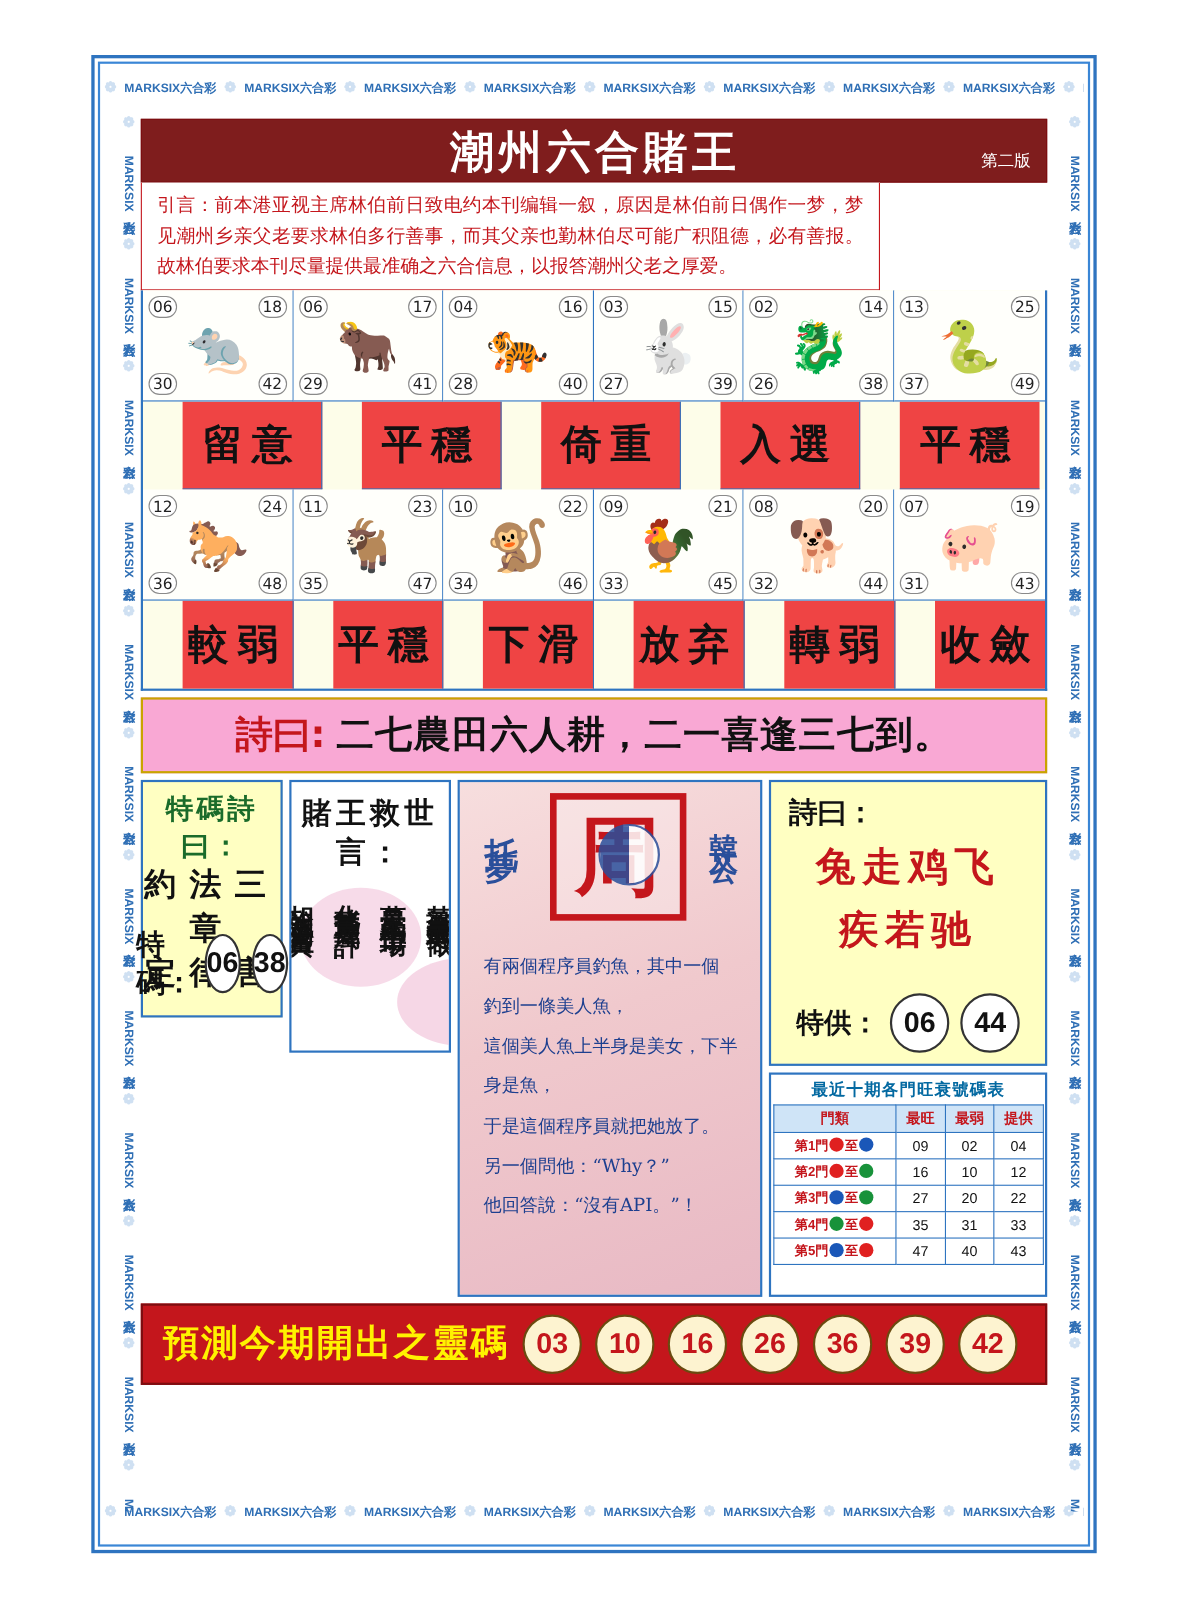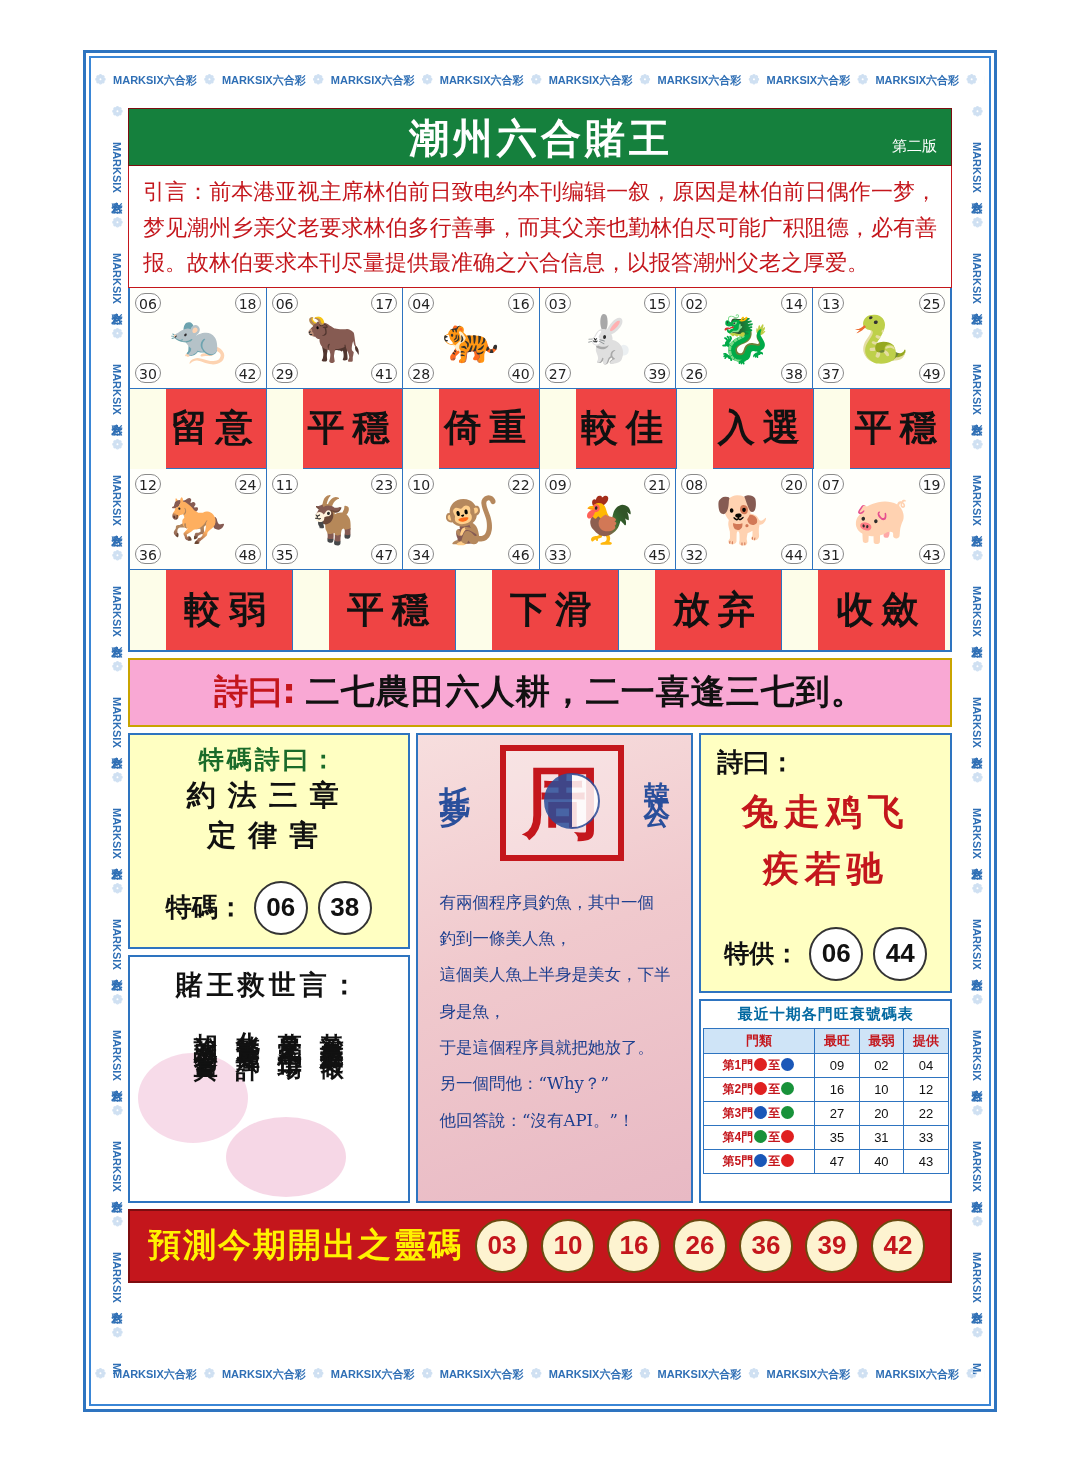--- a/index.html
+++ b/index.html
@@ -49,38 +49,38 @@
   .band-right{left:955px;top:104px;}
   .band-side .cell{display:inline-block;height:96px;width:30px;text-align:center;}
 
   .content{
     position:absolute;left:128px;top:108px;width:824px;height:1254px;
   }
 
   
   .title-bar{
     position:relative;width:824px;height:58px;
-    background:#15803d;
+    background:#7f1d1d;
     border:1px solid #7d0d10;
     box-sizing:border-box;
   }
   .title-bar .title{
     position:absolute;left:0;top:2px;width:824px;text-align:center;
     color:#ffffff;font-size:40px;font-weight:bold;letter-spacing:4px;
     font-family:"DejaVu Sans",sans-serif;
   }
   .title-bar .edition{
     position:absolute;right:14px;top:28px;color:#ffffff;font-size:15px;
   }
   
   .intro{
-    position:relative;width:824px;min-height:96px;
+    position:relative;width:672px;min-height:96px;
     background:#ffffff;border:1px solid #c4161c;border-top:none;
     box-sizing:border-box;padding:8px 14px 6px 14px;
-    color:#c4161c;font-size:22px;line-height:1.62;
+    color:#c4161c;font-size:17px;line-height:1.62;
     text-align:justify;
     font-family:"DejaVu Sans",sans-serif;
   }
 
   
   .zgrid{
     position:relative;width:824px;
     border:2px solid #2e74c0;border-top:none;
     box-sizing:border-box;
     background:#fdfde9;
@@ -132,21 +132,21 @@
   .poem-bar .lbl{color:#c4161c;font-size:34px;font-weight:bold;margin-right:10px;
     font-family:"DejaVu Sans",sans-serif;}
   .poem-bar .txt{color:#111;font-size:34px;font-weight:bold;letter-spacing:1px;
     font-family:"DejaVu Sans",sans-serif;}
 
   
   .mid{
     position:relative;width:824px;height:470px;margin-top:6px;
     display:flex;gap:6px;
   }
-  .col-left{width:292px;display:flex;flex-direction:column;gap:6px;}
+  .col-left{width:292px;display:flex;flex-direction:row;gap:6px;}
   .col-mid{width:288px;}
   .col-right{width:262px;display:flex;flex-direction:column;gap:6px;}
 
   .box-y{
     background:#ffffc2;border:2px solid #2e74c0;box-sizing:border-box;
   }
   .special-poem{height:216px;position:relative;padding-top:8px;}
   .special-poem .hd{
     text-align:center;color:#1a6b2a;font-size:25px;font-weight:bold;letter-spacing:3px;
     font-family:"DejaVu Sans",sans-serif;
@@ -348,21 +348,20 @@
             <span class="num n-tr">25</span>
             <span class="num n-bl">37</span>
             <span class="num n-br">49</span>
             <span class="animal">🐍</span>
           </div>
         </div>
       <div class="zrow wrow" id="wrow1">
           <div class="wcell">留意</div>
           <div class="wcell">平穩</div>
           <div class="wcell">倚重</div>
-          <div class="wcell">較佳</div>
           <div class="wcell">入選</div>
           <div class="wcell">平穩</div>
         </div>
       <div class="zrow" id="zrow2">
           <div class="zcell">
             <span class="num n-tl">12</span>
             <span class="num n-tr">24</span>
             <span class="num n-bl">36</span>
             <span class="num n-br">48</span>
             <span class="animal">🐎</span>
@@ -401,20 +400,21 @@
             <span class="num n-bl">31</span>
             <span class="num n-br">43</span>
             <span class="animal">🐖</span>
           </div>
         </div>
       <div class="zrow wrow" id="wrow2">
           <div class="wcell">較弱</div>
           <div class="wcell">平穩</div>
           <div class="wcell">下滑</div>
           <div class="wcell">放弃</div>
+          <div class="wcell">轉弱</div>
           <div class="wcell">收斂</div>
         </div>
     </div>
 
     <div class="poem-bar">
       <span class="lbl">詩曰:</span>
       <span class="txt">二七農田六人耕，二一喜逢三七到。</span>
     </div>
 
     <div class="mid">

